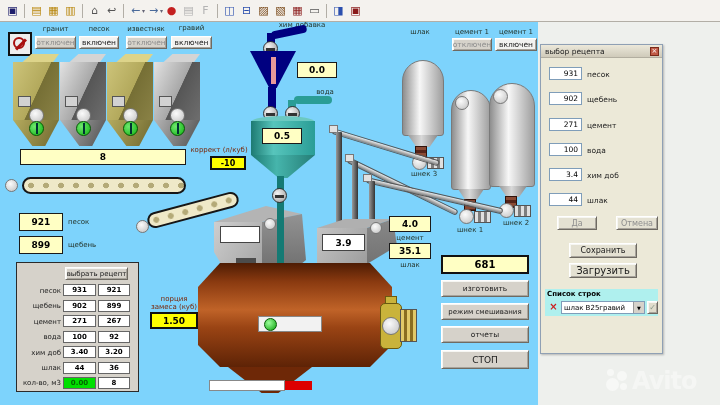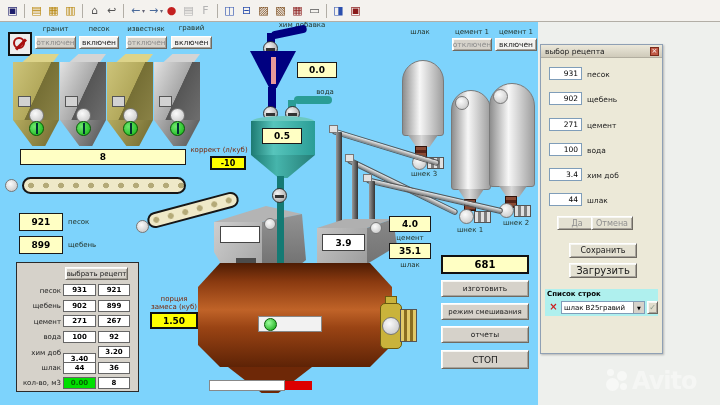--- a/index.html
+++ b/index.html
@@ -164,21 +164,21 @@
     <div class="abs lb" style="left:2px;top:39px;width:42px;text-align:right;color:#222">щебень</div>
     <div class="abs wf" style="left:46px;top:37px;width:33px;height:12px;font-size:7px;border-color:#666">902</div>
     <div class="abs wf" style="left:81px;top:37px;width:32px;height:12px;font-size:7px;border-color:#666">899</div>
     <div class="abs lb" style="left:2px;top:55px;width:42px;text-align:right;color:#222">цемент</div>
     <div class="abs wf" style="left:46px;top:52px;width:33px;height:12px;font-size:7px;border-color:#666">271</div>
     <div class="abs wf" style="left:81px;top:52px;width:32px;height:12px;font-size:7px;border-color:#666">267</div>
     <div class="abs lb" style="left:2px;top:70px;width:42px;text-align:right;color:#222">вода</div>
     <div class="abs wf" style="left:46px;top:68px;width:33px;height:12px;font-size:7px;border-color:#666">100</div>
     <div class="abs wf" style="left:81px;top:68px;width:32px;height:12px;font-size:7px;border-color:#666">92</div>
     <div class="abs lb" style="left:2px;top:86px;width:42px;text-align:right;color:#222">хим доб</div>
-    <div class="abs wf" style="left:46px;top:90px;width:33px;height:12px;font-size:7px;border-color:#666">3.40</div>
+    <div class="abs wf" style="left:46px;top:83px;width:33px;height:12px;font-size:7px;border-color:#666">3.40</div>
     <div class="abs wf" style="left:81px;top:83px;width:32px;height:12px;font-size:7px;border-color:#666">3.20</div>
     <div class="abs lb" style="left:2px;top:101px;width:42px;text-align:right;color:#222">шлак</div>
     <div class="abs wf" style="left:46px;top:99px;width:33px;height:12px;font-size:7px;border-color:#666">44</div>
     <div class="abs wf" style="left:81px;top:99px;width:32px;height:12px;font-size:7px;border-color:#666">36</div>
     <div class="abs lb" style="left:0px;top:116px;width:44px;text-align:right;color:#222">кол-во, м3</div>
     <div class="abs wf" style="left:46px;top:114px;width:33px;height:12px;font-size:7px;border-color:#666;background:#00e000;color:#006600">0.00</div>
     <div class="abs wf" style="left:81px;top:114px;width:32px;height:12px;font-size:7px;border-color:#666">8</div>
   </div>
 
   <div class="abs silo" style="left:402px;top:38px;width:42px;height:76px;border-radius:21px 21px 3px 3px"></div>
@@ -301,21 +301,21 @@
   <div class="abs inp" style="left:8px;top:73px;width:33px;height:13px">271</div>
   <div class="abs dlb" style="left:46px;top:76px">цемент</div>
   <div class="abs inp" style="left:8px;top:98px;width:33px;height:13px">100</div>
   <div class="abs dlb" style="left:46px;top:101px">вода</div>
   <div class="abs inp" style="left:8px;top:123px;width:33px;height:13px">3.4</div>
   <div class="abs dlb" style="left:46px;top:126px">хим доб</div>
   <div class="abs inp" style="left:8px;top:148px;width:33px;height:13px">44</div>
   <div class="abs dlb" style="left:46px;top:151px">шлак</div>
 
   <div class="abs btn off" style="left:16px;top:171px;width:40px;height:14px;background:#e4e1d2;font-size:8px">Да</div>
-  <div class="abs btn off" style="left:50px;top:171px;width:42px;height:14px;background:#e4e1d2;font-size:8px">Отмена</div>
+  <div class="abs btn off" style="left:75px;top:171px;width:42px;height:14px;background:#e4e1d2;font-size:8px">Отмена</div>
   <div class="abs btn" style="left:28px;top:198px;width:68px;height:15px;background:#e4e1d2;font-size:8px">Сохранить</div>
   <div class="abs btn" style="left:28px;top:218px;width:68px;height:15px;background:#e4e1d2;font-size:10px">Загрузить</div>
 
   <div class="abs" style="left:4px;top:244px;width:113px;height:27px;background:#aff0ee">
     <div class="abs" style="left:2px;top:1px;font-size:7px;font-weight:bold;color:#000">Список строк</div>
     <div class="abs" style="left:3px;top:12px;width:11px;height:11px;color:#cc2020;font-size:10px;font-weight:bold;line-height:11px;text-align:center">×</div>
     <div class="abs" style="left:16px;top:12px;width:84px;height:13px;background:#fff;border:1px solid #7f9db9;display:flex;align-items:center">
       <span style="font-size:7px;color:#000;padding-left:2px;flex:1;white-space:nowrap;overflow:hidden">шлак В25гравий</span>
       <span style="width:10px;height:11px;background:#d6d2ca;border-left:1px solid #999;font-size:5px;display:flex;align-items:center;justify-content:center">▼</span>
     </div>

